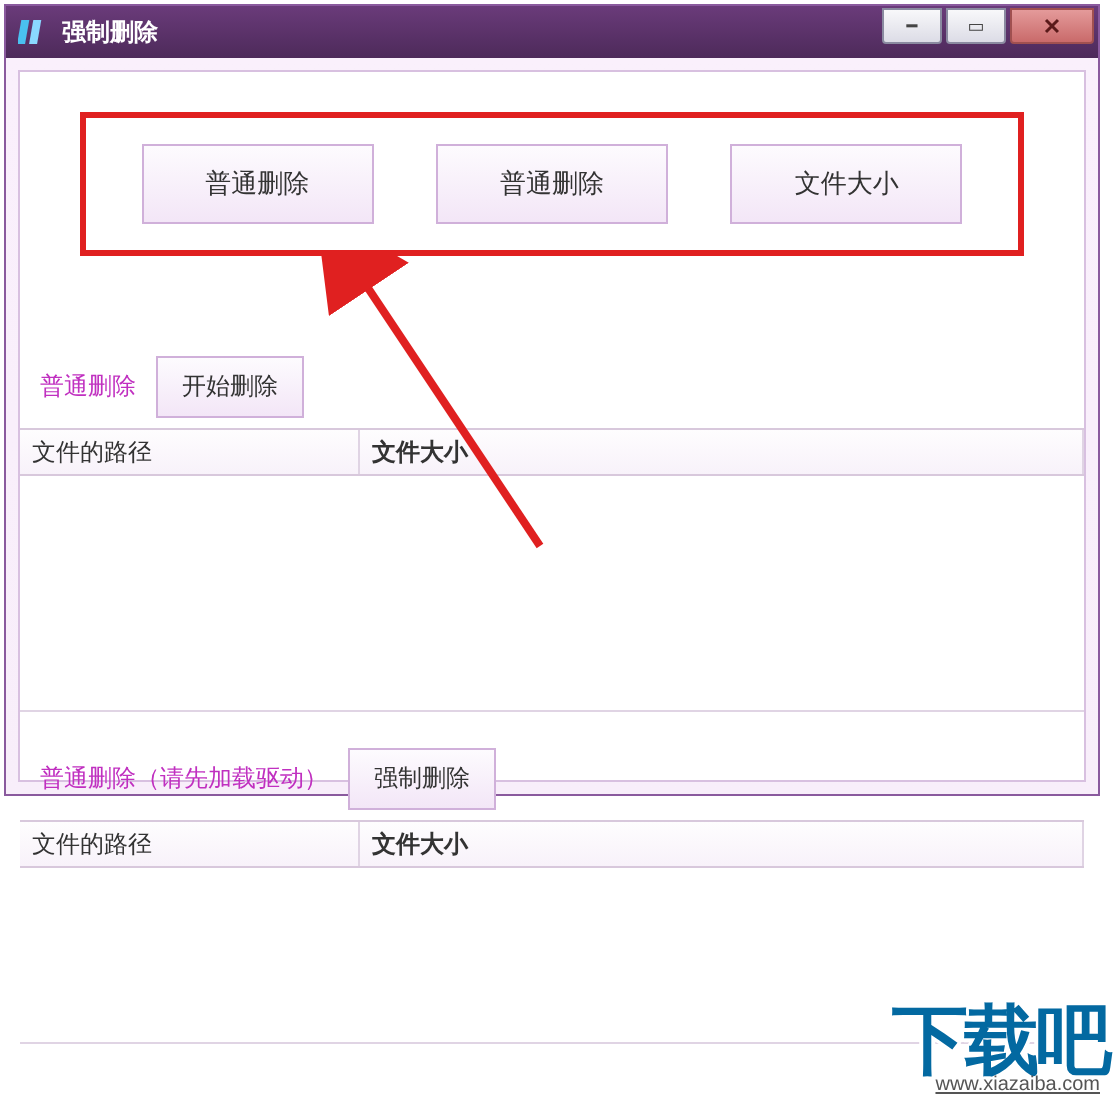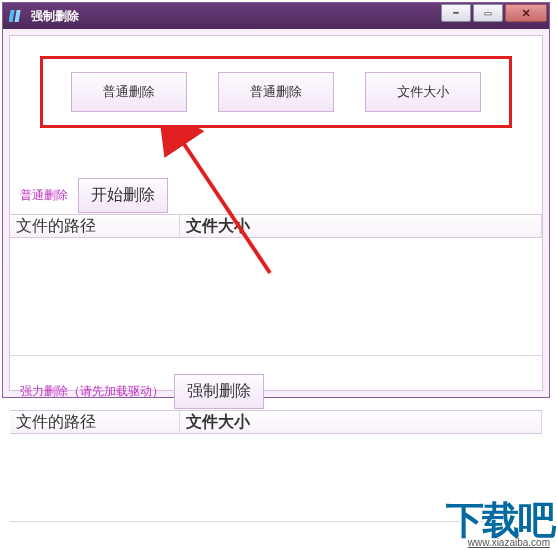--- a/index.html
+++ b/index.html
@@ -123,21 +123,21 @@
     .section-header.s1 { top: 142px; }
     .section-header.s2 { top: 338px; }
     .section-label {
       color: #c030c0;
       font-size: 12px;
     }
     .small-btn {
       background: linear-gradient(to bottom, #fdfbfe 0%, #f3e6f7 100%);
       border: 1px solid #d0b0da;
       padding: 6px 12px;
-      font-size: 16px;
+      font-size: 12px;
       cursor: pointer;
       color: #333;
     }
     .table {
       position: absolute;
       left: 0;
       right: 0;
       background: #fff;
     }
     .table.t1 { top: 178px; height: 142px; }
@@ -147,21 +147,21 @@
       border-top: 1px solid #d8c8dc;
       border-bottom: 1px solid #d8c8dc;
       background: linear-gradient(to bottom, #fefdfe 0%, #f8f2fa 100%);
       display: flex;
     }
     .th {
       border-right: 1px solid #e0d4e4;
       display: flex;
       align-items: center;
       padding-left: 6px;
-      font-size: 16px;
+      font-size: 12px;
       color: #333;
     }
     .th.c1 { width: 170px; }
     .th.c2 { flex: 1; font-weight: bold; }
     .table-body {
       height: calc(100% - 24px);
       border-bottom: 1px solid #e0d4e4;
       background: #fff;
     }
     .watermark {
@@ -231,21 +231,21 @@
 
       <div class="table t1">
         <div class="table-header">
           <div class="th c1">文件的路径</div>
           <div class="th c2">文件大小</div>
         </div>
         <div class="table-body"></div>
       </div>
 
       <div class="section-header s2">
-        <span class="section-label">强力删除（请先加载驱动）</span>
+        <span class="section-label">普通删除（请先加载驱动）</span>
         <button class="small-btn">强制删除</button>
       </div>
 
       <div class="table t2">
         <div class="table-header">
           <div class="th c1">文件的路径</div>
           <div class="th c2">文件大小</div>
         </div>
         <div class="table-body"></div>
       </div>

